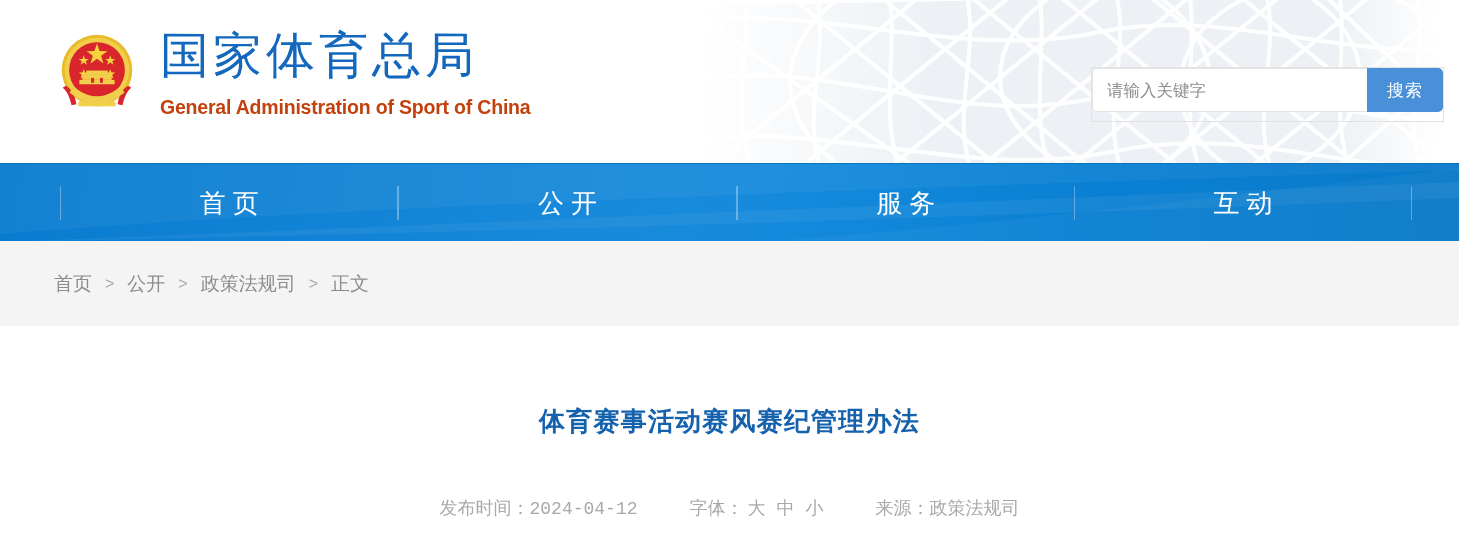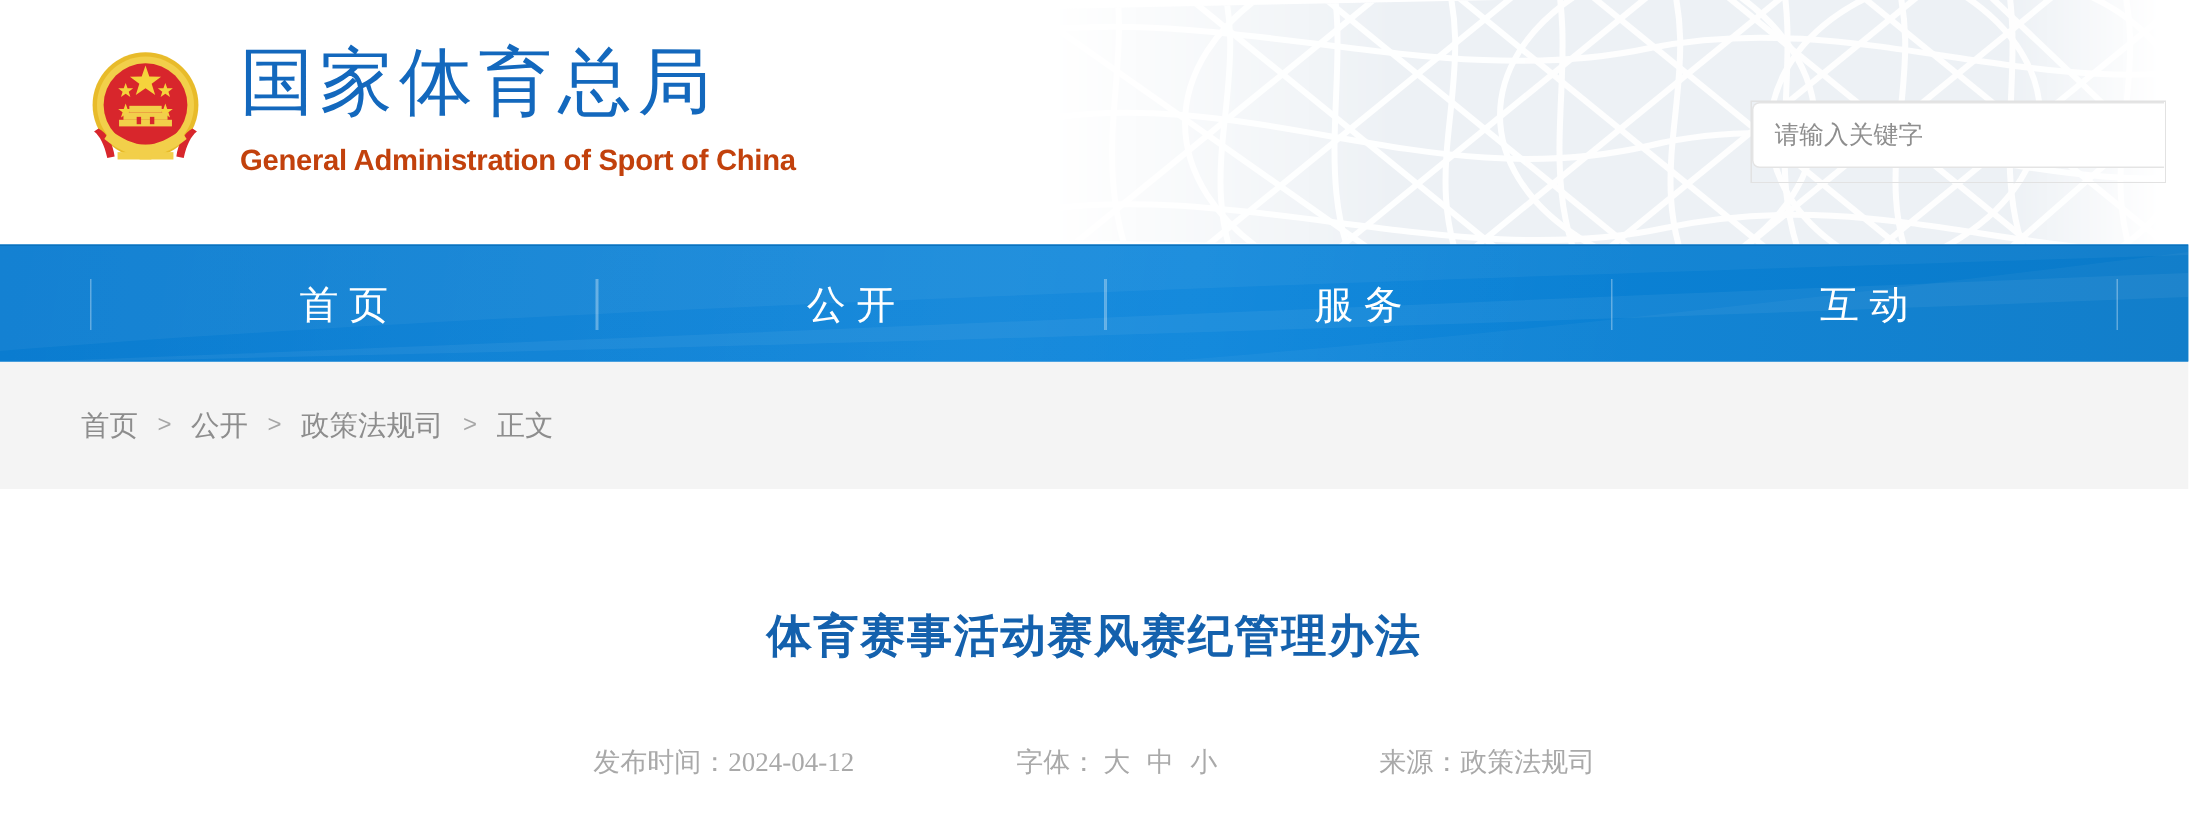--- a/index.html
+++ b/index.html
@@ -167,38 +167,38 @@
     width: 1459px;
     height: 215px;
     background: #ffffff;
   }
   .article-title {
     position: absolute;
     top: 78px;
     left: 0;
     width: 1459px;
     text-align: center;
-    font-size: 30px;
+    font-size: 26px;
     font-weight: bold;
     letter-spacing: 1.2px;
     color: #1461ad;
     font-family: "Liberation Sans", "DejaVu Sans", sans-serif;
   }
   .meta-row {
     position: absolute;
     top: 170px;
     left: 0;
     width: 1459px;
     display: flex;
     align-items: center;
     justify-content: center;
-    gap: 108px;
+    gap: 52px;
     font-size: 18px;
     color: #a9a9a9;
-    font-family: Liberation Serif, serif;
+    font-family: Liberation Mono, monospace;
   }
   .meta-item { white-space: nowrap; }
   .font-sizes { display: inline-flex; gap: 11px; margin-left: 4px; }
   .font-size-opt { cursor: pointer; }
 </style>
 </head>
 <body>
 
 <div class="header">
 
@@ -273,20 +273,21 @@
       <rect x="46" y="74" width="8" height="10" fill="#f2cf4a"></rect>
     </svg>
     <div class="logo-text">
       <div class="logo-cn">国家体育总局</div>
       <div class="logo-en">General Administration of Sport of China</div>
     </div>
   </div>
 
   <div class="search-box">
     <input class="search-input" type="text" placeholder="请输入关键字" style="">
+    <button class="search-btn">搜索</button>
   </div>
 </div>
 
 <div class="nav">
   <svg class="nav-swoosh" width="1459" height="78" viewBox="0 0 1459 78" preserveAspectRatio="none" xmlns="http://www.w3.org/2000/svg">
     <path d="M0,70 C300,46 700,30 1459,6 L1459,0 L0,0 Z" fill="#ffffff" opacity="0.045"></path>
     <path d="M0,78 C420,62 900,40 1459,18 L1459,34 C900,56 420,70 0,78 Z" fill="#ffffff" opacity="0.05"></path>
     <path d="M760,78 C1000,60 1250,30 1459,4 L1459,78 Z" fill="#ffffff" opacity="0.035"></path>
   </svg>
   <div class="nav-inner">

